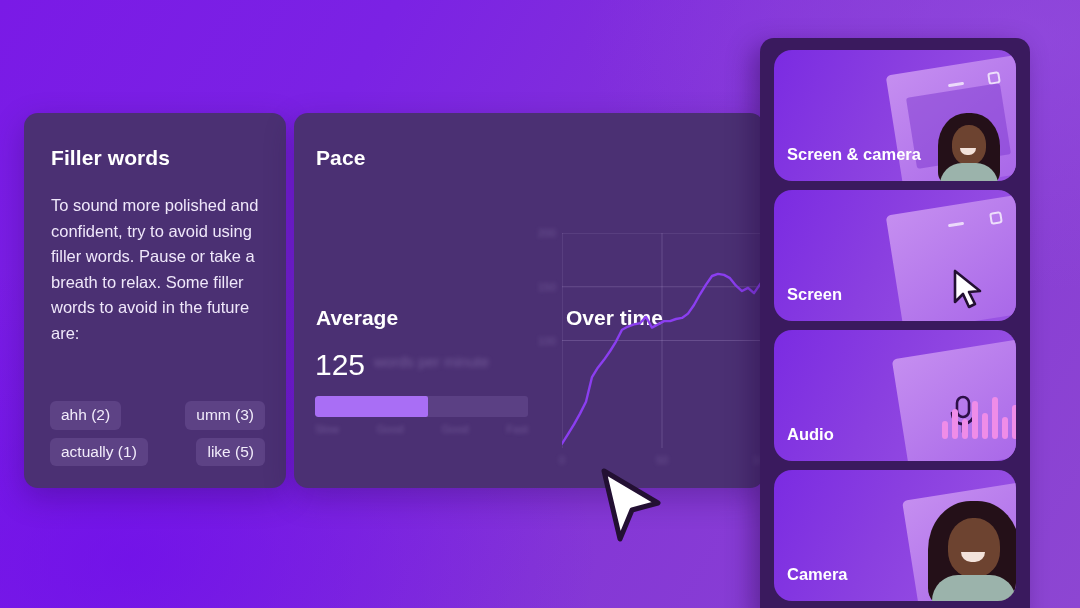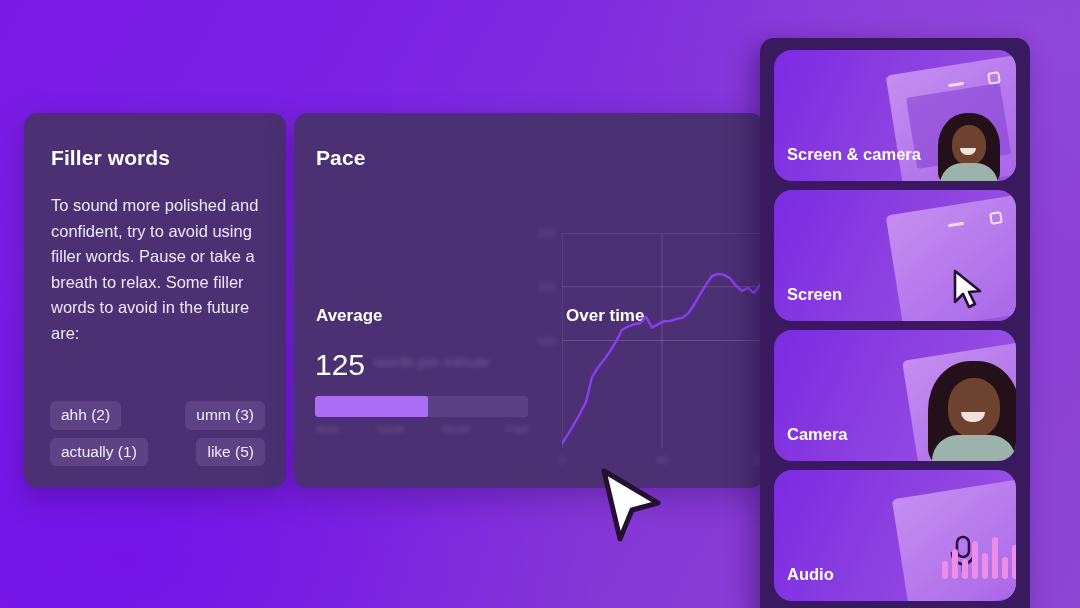--- a/index.html
+++ b/index.html
@@ -41,21 +41,21 @@
     position:absolute; left:26px; top:288px; width:215px;
     display:flex; flex-wrap:wrap; gap:8px 10px;justify-content:space-between;
   }
   .chip {
     background:#5d4285; color:#f2ecfb;
     padding:6px 11px 7px; border-radius:6px;
     font-size:15.5px; line-height:1;
   }
 
   
-  .sub-label { position:absolute; color:#fff; font-size:17px; font-weight:700; }
+  .sub-label { position:absolute; color:#fff; font-size:21px; font-weight:700; }
   #avg-label  { left:22px; top:193px; }
   #over-label { left:272px; top:193px; }
 
   #avg-value {
     position:absolute; left:21px; top:237px;
     color:#fff; font-size:30px; font-weight:400; line-height:1;
   }
   #avg-unit {
     position:absolute; left:80px; top:240px;
     color:rgba(210,190,240,.30); font-size:15px;
@@ -207,51 +207,51 @@
   </div>
 
   <div class="tile">
     <div class="slide"></div>
     <div class="slide-dash" style="right:52px; top:33px;"></div>
     <div class="slide-sq" style="right:14px; top:22px;"></div>
     <div class="tile-label">Screen</div>
   </div>
 
   <div class="tile">
-    <div class="slide" style="top:20px; right:-26px; width:132px; height:112px;"></div>
-    <div class="person" style="right:-4px; bottom:-6px; width:92px; height:106px;">
-      <div class="p-hair"></div>
-        <div class="p-face"></div>
-      <div class="p-smile"></div>
-        <div class="p-body"></div>
-    </div>
-    <div class="tile-label">Camera</div>
-  </div>
-
-  <div class="tile">
     <div class="slide" style="top:18px; right:-22px; width:138px; height:116px;"></div>
     <div class="mic-wrap">
       <svg width="30" height="40" viewBox="0 0 30 40">
         <rect x="9" y="2" width="12" height="20" rx="6" fill="none" stroke="#2d1048" stroke-width="2.6"></rect>
         <path d="M4 18a11 11 0 0 0 22 0" fill="none" stroke="#2d1048" stroke-width="2.6" stroke-linecap="round"></path>
         <line x1="15" y1="29" x2="15" y2="37" stroke="#2d1048" stroke-width="2.6" stroke-linecap="round"></line>
       </svg>
     </div>
     <div class="wave">
       <i style="height:18px"></i>
         <i style="height:30px"></i>
         <i style="height:20px"></i>
       <i style="height:38px"></i>
         <i style="height:26px"></i>
         <i style="height:42px"></i>
       <i style="height:22px"></i>
         <i style="height:34px"></i>
     </div>
     <div class="tile-label">Audio</div>
   </div>
+
+  <div class="tile">
+    <div class="slide" style="top:20px; right:-26px; width:132px; height:112px;"></div>
+    <div class="person" style="right:-4px; bottom:-6px; width:92px; height:106px;">
+      <div class="p-hair"></div>
+        <div class="p-face"></div>
+      <div class="p-smile"></div>
+        <div class="p-body"></div>
+    </div>
+    <div class="tile-label">Camera</div>
+  </div>
 </aside>
 
 <svg class="cursor" id="cursor-large" width="72" height="84" viewBox="0 0 72 84" style="left: 596px; top: 465px;">
   <path d="M8 6 L62 38 L36 45 L24 74 Z" fill="#ffffff" stroke="#231033" stroke-width="5" stroke-linejoin="round"></path>
 </svg>
 
 <svg class="cursor" id="cursor-small" width="36" height="44" viewBox="0 0 36 44" style="left: 950px; top: 268px;">
   <path d="M5 3 L5 34 L13 26 L19 39 L25 36 L19 24 L30 23 Z" fill="#ffffff" stroke="#231033" stroke-width="2.6" stroke-linejoin="round"></path>
 </svg>
 

